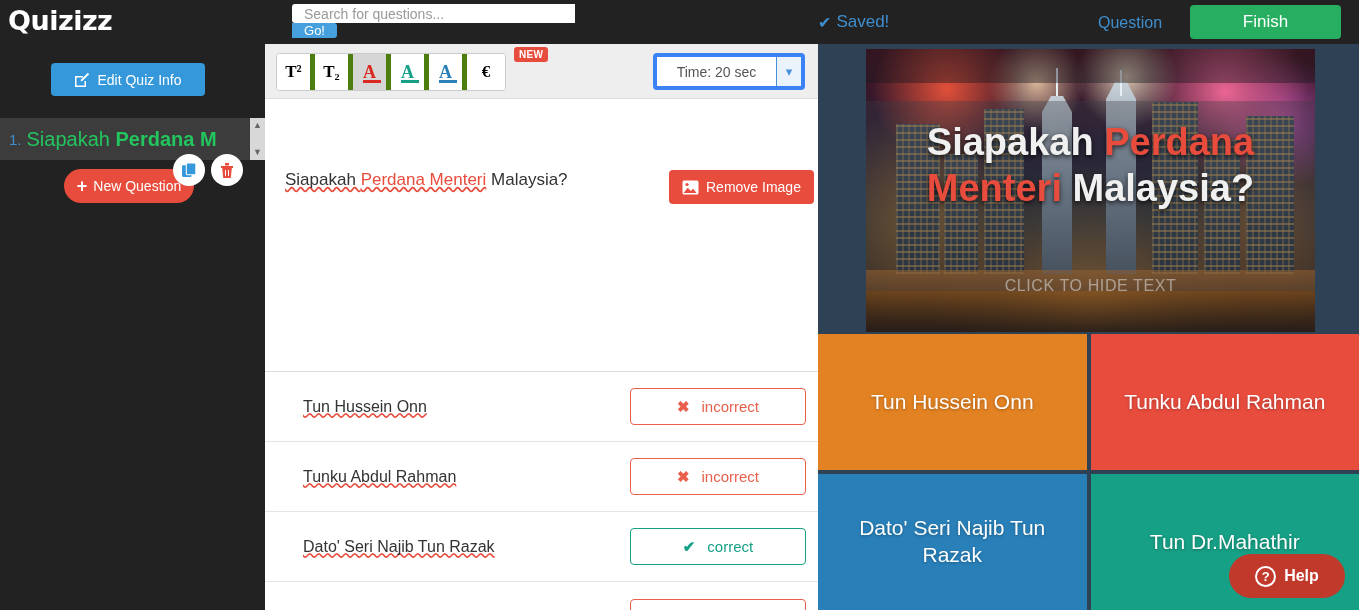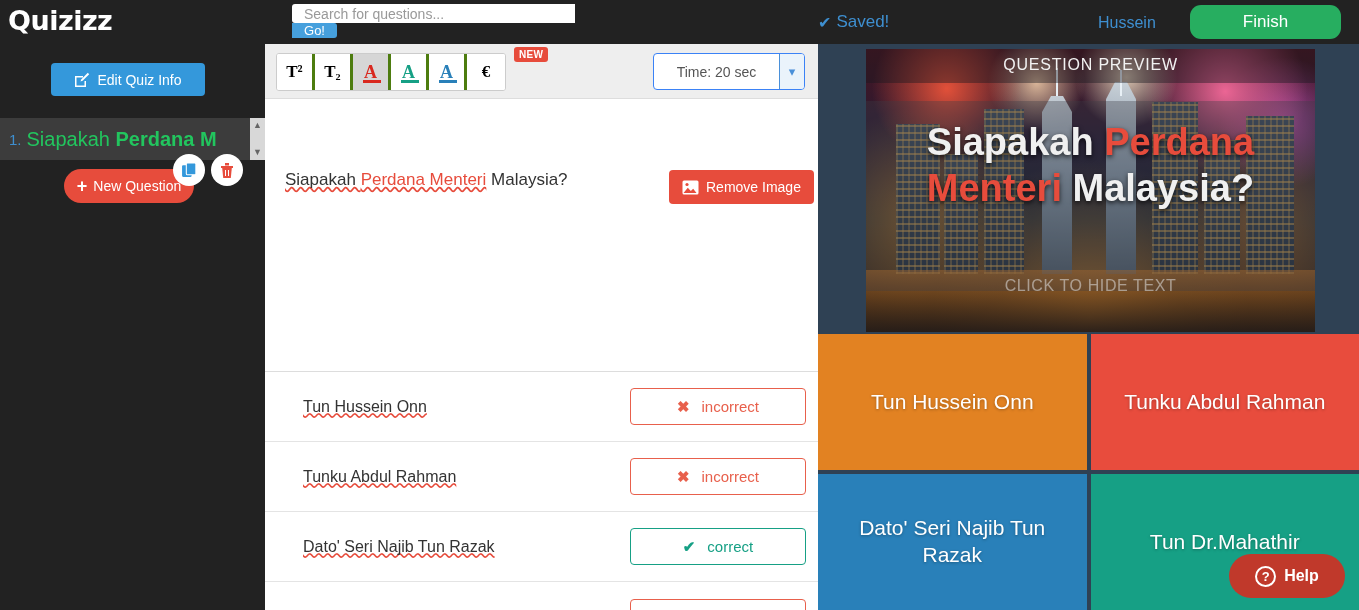--- a/index.html
+++ b/index.html
@@ -46,21 +46,21 @@
     color: #3e8fd0; font-size: 17px; display: flex; align-items: center; gap: 5px;
   }
   .saved .ck { font-size: 16px; }
   .tutorial {
     position: absolute; left: 1098px; top: 14px;
     color: #3e8fd0; font-size: 16px; text-decoration: none; cursor: pointer;
   }
   .finish {
     position: absolute; left: 1190px; top: 5px;
     width: 151px; height: 34px; background: #27ae60; color: #fff;
-    border: none; border-radius: 11px; font-size: 17px; cursor: pointer;
+    border: none; border-radius: 4px; font-size: 17px; cursor: pointer;
     font-family: "Liberation Sans", sans-serif;
   }
 
   
   .sidebar {
     position: absolute; left: 0; top: 44px; width: 265px; height: 566px;
     background: #222222;
     text-decoration: underline;
   }
   .editquiz {
@@ -113,40 +113,40 @@
   .toolbar {
     position: absolute; left: 0; top: 0; width: 553px; height: 55px;
     background: #eeeeee; border-bottom: 1px solid #ddd;
   }
   .tb-group {
     position: absolute; left: 11px; top: 9px; display: flex;
     border: 1px solid #ccc; border-radius: 3px; overflow: hidden;
     background: #fff;
   }
   .tb-btn {
-    width: 38px; height: 36px; border: none; border-right: 3px solid #4d7c0f;
+    width: 38px; height: 36px; border: none; border-right: 5px solid #4d7c0f;
     background: #fff; cursor: pointer; font-size: 17px;
     display: flex; align-items: center; justify-content: center;
     font-family: "Liberation Serif", serif; font-weight: bold;
   }
   .tb-btn:last-child { border-right: none; }
   .tb-btn.active { background: #d6d6d6; }
   .tb-btn .uA { display: inline-block; font-family: "Liberation Serif", serif; }
   .tb-btn.colA { font-size: 18px; position: relative; }
   .tb-btn.colA .bar {
     position: absolute; bottom: 7px; left: 10px; width: 18px; height: 3px;
   }
   .new-badge {
     position: absolute; left: 249px; top: 3px;
     background: #e74c3c; color: #fff; font-size: 10px; font-weight: bold;
     padding: 2px 5px; border-radius: 3px; letter-spacing: 0.3px;
   }
   .time-sel {
     position: absolute; left: 388px; top: 9px;
-    width: 152px; height: 37px; border: 1px solid #3b82f6; border-radius: 4px;
+    width: 152px; height: 37px; border: 4px solid #3b82f6; border-radius: 4px;
     background: #fff; display: flex; align-items: center; cursor: pointer;
     overflow: hidden;
   }
   .time-sel .tlabel {
     flex: 1; text-align: center; font-size: 14px; color: #555;
   }
   .time-sel .tarrow {
     width: 25px; height: 100%; background: #eaf3fb; border-left: 1px solid #4a90d9;
     display: flex; align-items: center; justify-content: center;
     color: #4a90d9; font-size: 13px;
@@ -295,21 +295,21 @@
     <div class="searchwrap">
       <input type="text" placeholder="Search for questions..." style="">
       <button class="gobtn">Go!</button>
     </div>
 
     <div class="saved">
       <span class="ck">✔</span>
       <span>Saved!</span>
     </div>
 
-    <a class="tutorial">Hussein</a>
+    <a class="tutorial">Question</a>
     <button class="finish">Finish</button>
   </div>
 
   <div class="sidebar">
     <button class="editquiz">
       <svg width="16" height="16" viewBox="0 0 16 16">
         <path d="M1 4h8v1.5H2.5v8h8V9H12v6H1z" fill="#fff"></path>
         <path d="M13.8 0.8l1.4 1.4-6.6 6.6-2.1 0.7 0.7-2.1z" fill="#fff"></path>
       </svg>
       <span>Edit Quiz Info</span>
@@ -451,21 +451,20 @@
       <div class="skybox sb6">
           <div class="winrow"></div>
         </div>
       <div class="tower tw1"></div>
       <div class="tower tw2"></div>
       <div class="spire sp1"></div>
       <div class="spire sp2"></div>
       <div class="ground"></div>
 
       <div class="pv-title-band"></div>
-      <div class="pv-title">QUESTION PREVIEW</div>
 
       <div class="pv-overlay"></div>
       <div class="pv-qtext">
         <span>Siapakah </span><span class="rd">Perdana Menteri</span><span> Malaysia?</span>
       </div>
       <div class="pv-hide">CLICK TO HIDE TEXT</div>
     </div>
 
     <div class="tiles">
       <div class="tile" style="background:#e28222">Tun Hussein Onn</div>

